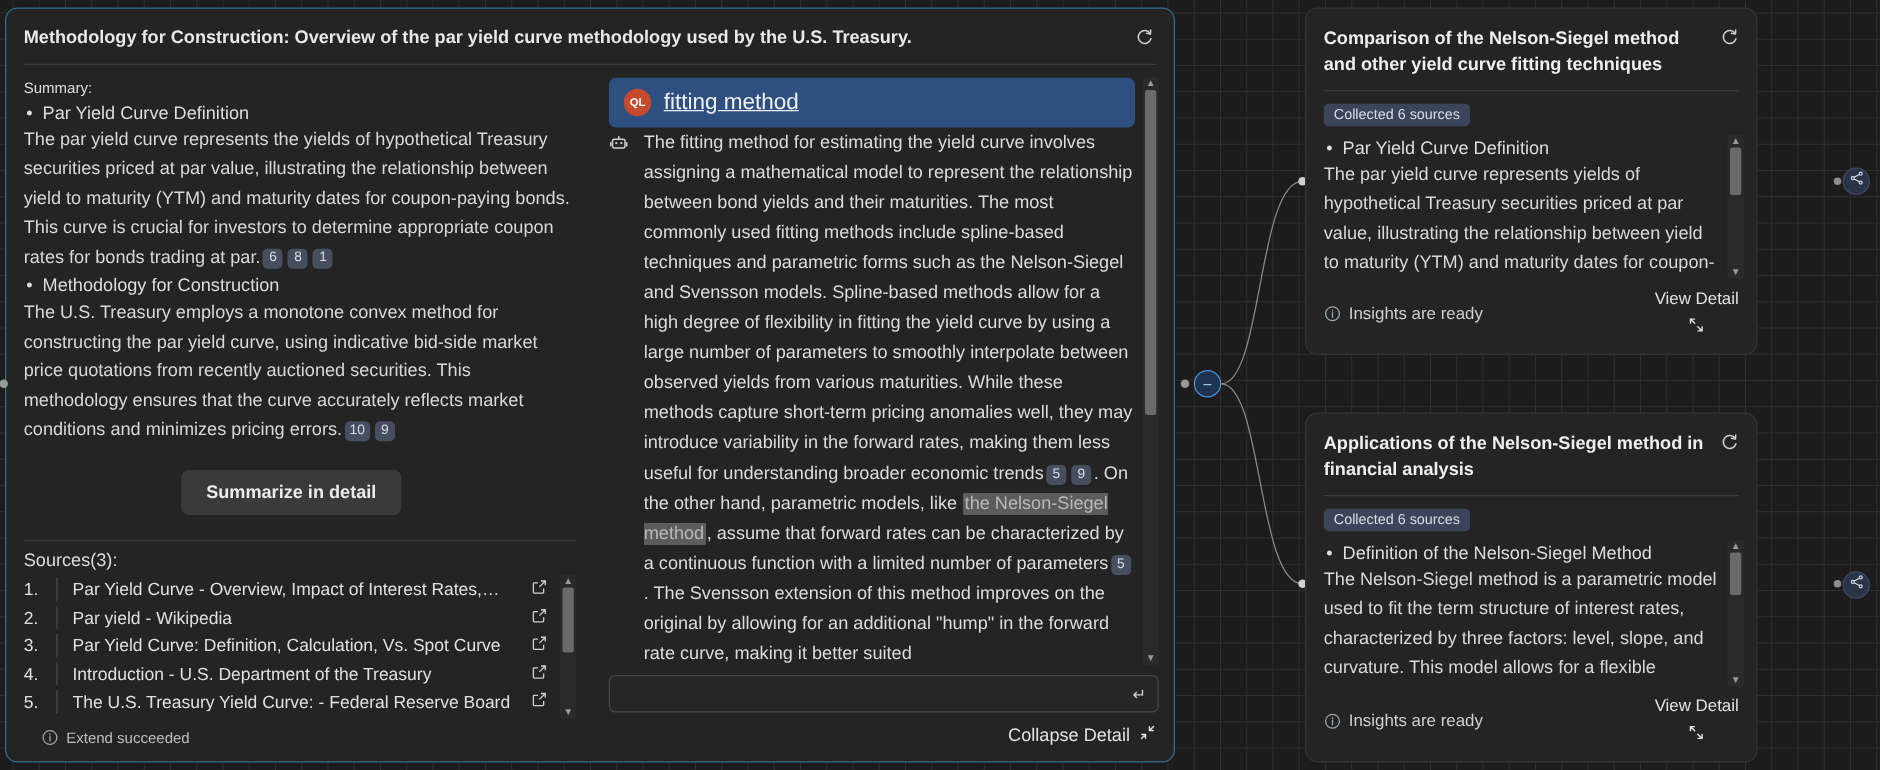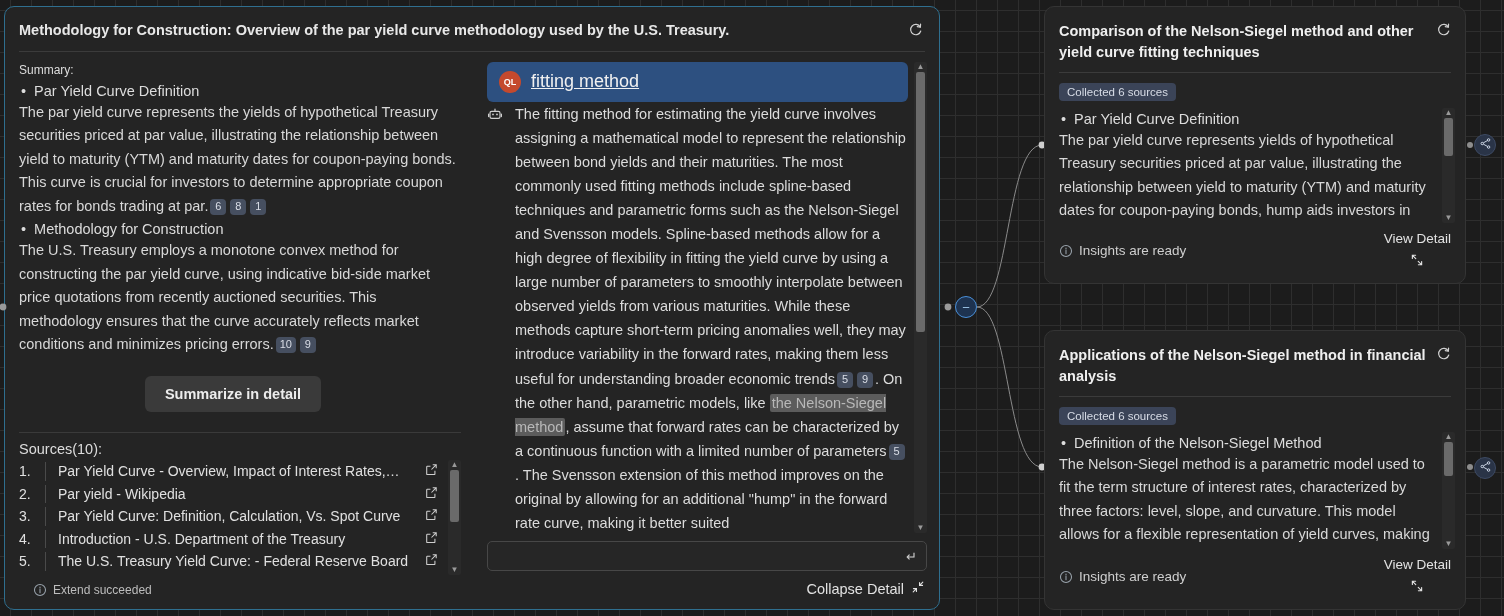--- a/index.html
+++ b/index.html
@@ -149,21 +149,21 @@
   #collapse-node {
     position: absolute; left: 955px; top: 296px;
     width: 22px; height: 22px; border-radius: 50%;
     background: #1e3350; border: 1.5px solid #4a90d9;
     display: flex; align-items: center; justify-content: center;
     color: #9fc7ea; font-size: 13px; line-height: 1; cursor: pointer;
   }
 
   
   .side-card {
-    position: absolute; left: 1044px; width: 422px;
+    position: absolute; left: 1044px; width: 362px;
     background: #242424; border: 1px solid #343434; border-radius: 10px;
     display: flex; flex-direction: column; overflow: hidden;
   }
   #card-1 { top: 6px; height: 278px; }
   #card-2 { top: 330px; height: 280px; }
   .card-title {
     color: #efefef; font-size: 14.5px; font-weight: bold; line-height: 1.42;
     padding: 14px 14px 10px 14px;
     display: flex; justify-content: space-between; align-items: flex-start; gap: 8px;
   }
@@ -223,21 +223,21 @@
         <div class="para"><span>The U.S. Treasury employs a monotone convex method for constructing the par yield curve, using indicative bid-side market price quotations from recently auctioned securities. This methodology ensures that the curve accurately reflects market conditions and minimizes pricing errors.</span><span class="cite">10</span><span class="cite">9</span></div>
 
         <div id="summarize-btn-wrap">
           <button id="summarize-btn">Summarize in detail</button>
         </div>
       </div>
 
       <div id="sources-sep"></div>
 
       <div id="sources-block">
-        <div class="src-head">Sources(10):</div>
+        <div class="src-head">Sources(3):</div>
         <div id="src-list-wrap">
           <div id="src-list">
 
             <div class="src-row">
               <span class="src-num">1.</span>
               <span class="src-bar"></span>
               <span class="src-name">Par Yield Curve - Overview, Impact of Interest Rates,…</span>
               <span class="ext-ico"><svg width="13" height="13" viewBox="0 0 16 16" fill="none" stroke="#cfcfcf" stroke-width="1.3">
                     <path d="M9.5 2.2h4.3v4.3M13.6 2.4 8 8"></path>
                     <path d="M12.2 9.6v3.8a.8.8 0 0 1-.8.8H2.9a.8.8 0 0 1-.8-.8V4.9a.8.8 0 0 1 .8-.8h3.8"></path>

